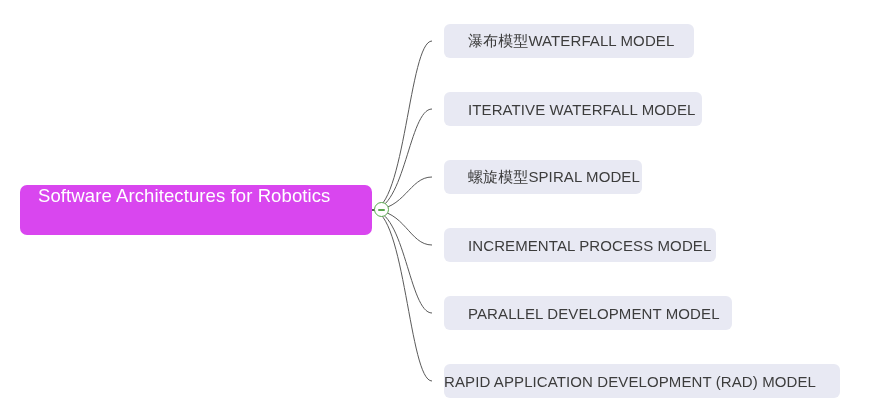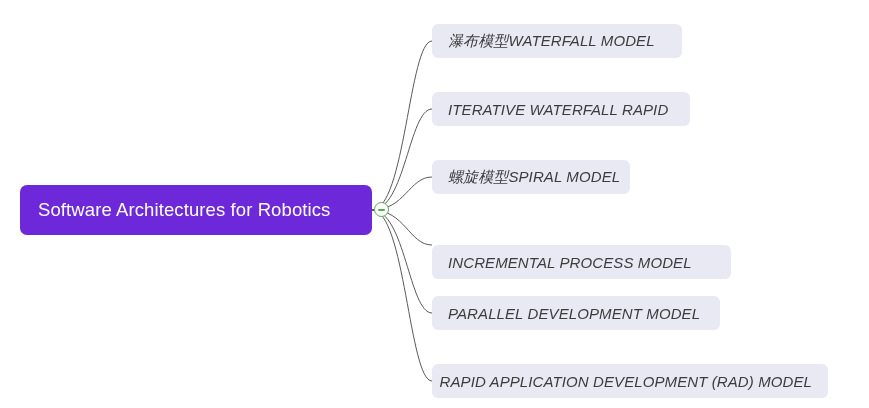--- a/index.html
+++ b/index.html
@@ -29,23 +29,22 @@
     height: 408px;
     pointer-events: none;
   }
   .root-node {
     position: absolute;
     left: 20px;
     top: 185px;
     width: 352px;
     height: 50px;
     border-radius: 7px;
-    background: #6d28d9;
+    background: #d946ef;
     display: flex;
-    align-items: center;
     box-sizing: border-box;
     padding-left: 18px;
   }
   .root-label {
     color: #ffffff;
     font-size: 18.5px;
     letter-spacing: 0.1px;
     white-space: nowrap;
   }
   .collapse-toggle {
@@ -63,30 +62,29 @@
     justify-content: center;
   }
   .collapse-toggle .minus-bar {
     width: 7px;
     height: 2px;
     background: #5aa84f;
     border-radius: 1px;
   }
   .branch-node {
     position: absolute;
-    left: 432px;
+    left: 444px;
     height: 34px;
     border-radius: 6px;
     background: #e8e9f3;
     display: flex;
     align-items: center;
     box-sizing: border-box;
-    padding: 0 16px;
+    padding: 0 24px;
     white-space: nowrap;
-    font-style: italic;
   }
   .branch-label {
     color: #3c3c3c;
     font-size: 15px;
     letter-spacing: 0.1px;
   }
 </style>
 </head>
 <body>
 
@@ -107,26 +105,26 @@
 
   <div class="collapse-toggle">
     <span class="minus-bar"></span>
   </div>
 
   <div id="branch-container">
       <div class="branch-node" style="top: 24px; width: 250px;">
         <span class="branch-label">瀑布模型WATERFALL MODEL</span>
       </div>
       <div class="branch-node" style="top: 92px; width: 258px;">
-        <span class="branch-label">ITERATIVE WATERFALL RAPID</span>
+        <span class="branch-label">ITERATIVE WATERFALL MODEL</span>
       </div>
       <div class="branch-node" style="top: 160px; width: 198px;">
         <span class="branch-label">螺旋模型SPIRAL MODEL</span>
       </div>
-      <div class="branch-node" style="top: 228px; width: 299px; margin-top: 17px;">
+      <div class="branch-node" style="top: 228px; width: 272px;">
         <span class="branch-label">INCREMENTAL PROCESS MODEL</span>
       </div>
       <div class="branch-node" style="top: 296px; width: 288px;">
         <span class="branch-label">PARALLEL DEVELOPMENT MODEL</span>
       </div>
       <div class="branch-node" style="top: 364px; width: 396px; justify-content: flex-end;">
         <span class="branch-label">RAPID APPLICATION DEVELOPMENT (RAD) MODEL</span>
       </div>
     </div>
 

